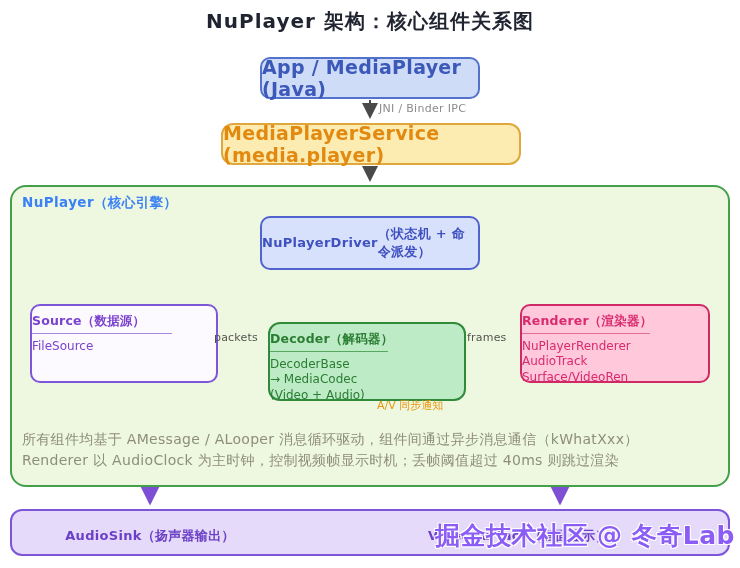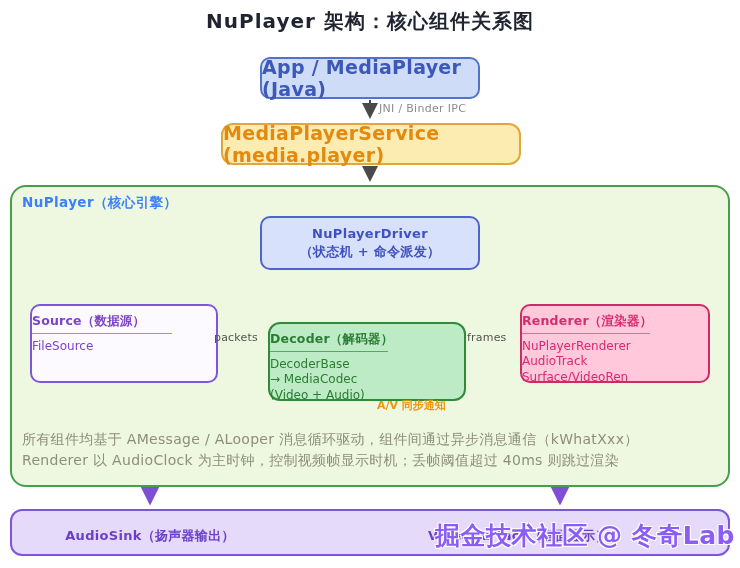--- a/index.html
+++ b/index.html
@@ -17,40 +17,40 @@
 
   .ipc-label{left:379px;top:102px;font-size:11px;color:#8c8c8c;letter-spacing:.3px;}
 
   .service-box{left:221px;top:123px;width:300px;height:42px;background:#fdecb2;border-color:#dfa73c;border-radius:12px;}
   .service-box .node-label{color:#e28a10;}
 
   .engine{left:10px;top:185px;width:720px;height:302px;background:#eef7e0;border:2px solid #44a04a;border-radius:16px;box-sizing:border-box;}
   .engine-label{left:22px;top:194px;font-size:13.5px;font-weight:600;color:#3b82f6;letter-spacing:.4px;}
 
   .driver-box{left:260px;top:216px;width:220px;height:54px;background:#d8e1fb;border-color:#5163cf;}
-  .driver-box .node-label{flex-direction:column;line-height:1.35;font-size:13px;color:#3f50c0;}
+  .driver-box .node-label{line-height:1.35;font-size:13px;color:#3f50c0;}
 
   .card{box-sizing:border-box;border-radius:10px;border:2px solid;padding:7px 12px 6px 0;font-size:12px;line-height:1.32;}
   .card .card-title{font-size:12.5px;font-weight:600;letter-spacing:.2px;}
   .card .divider{height:0;border-bottom:1px solid;margin:3px 0 5px 0;}
   .card .card-line{white-space:nowrap;}
 
   .source-box{left:30px;top:304px;width:188px;height:79px;background:#fcfaff;border-color:#7e57d8;color:#7a42cc;}
   .source-box .divider{border-color:#a78ae0;width:140px;}
 
   .decoder-box{left:268px;top:322px;width:198px;height:79px;background:#bdebc5;border-color:#2f8a3a;border-width:2.5px;color:#2a7d33;border-radius:12px;}
   .decoder-box .divider{border-color:#57a75f;width:118px;}
 
   .renderer-box{left:520px;top:304px;width:190px;height:79px;background:#ffc8db;border-color:#d02a66;color:#d92a6e;}
   .renderer-box .divider{border-color:#e06f97;width:128px;}
 
   .edge-label{font-size:11px;color:#55554f;letter-spacing:.2px;}
   .packets-label{left:214px;top:331px;}
   .frames-label{left:467px;top:331px;}
-  .avsync-label{left:377px;top:398px;font-size:11px;font-weight:700;color:#e8970e;}
+  .avsync-label{left:377px;top:398px;font-size:11px;font-weight:400;color:#e8970e;}
 
   .note{left:22px;font-size:14px;color:#8e8e7c;letter-spacing:.3px;white-space:nowrap;}
   .note1{top:431px;}
   .note2{top:452px;}
 
   .output-bar{left:10px;top:509px;width:720px;height:47px;background:#e5daf9;border:2px solid #7e55d8;border-radius:12px;box-sizing:border-box;}
   .output-label{font-size:13px;font-weight:600;color:#6b40c6;letter-spacing:.3px;}
   .audio-label{left:0;top:527px;width:300px;text-align:center;}
   .video-label{left:428px;top:527px;}
 

